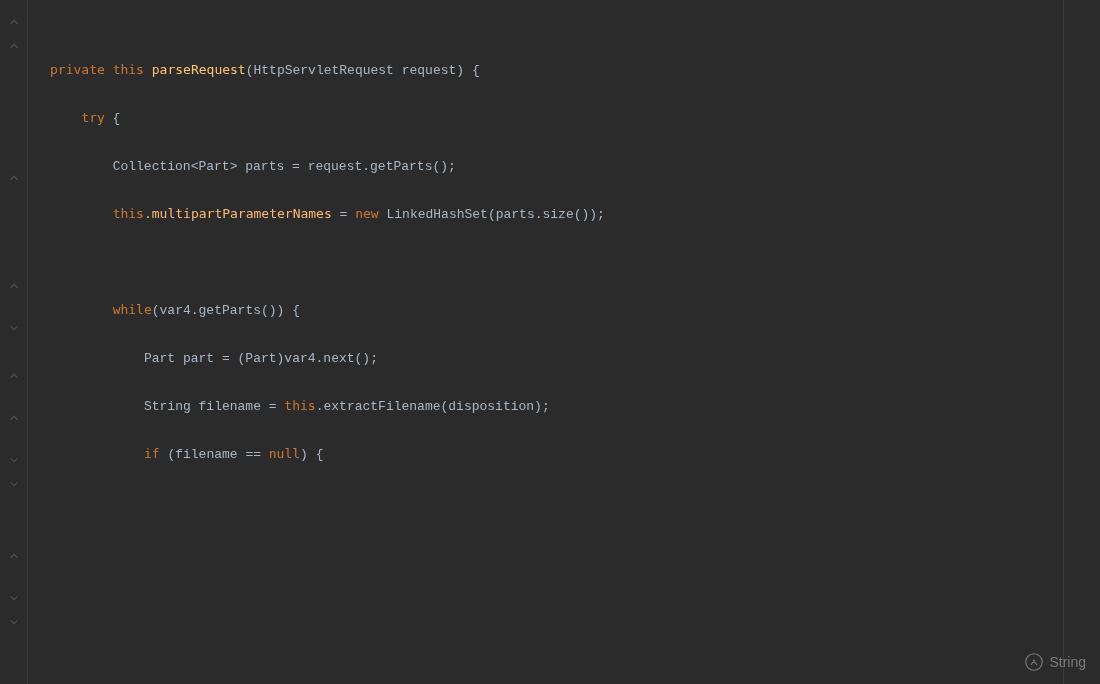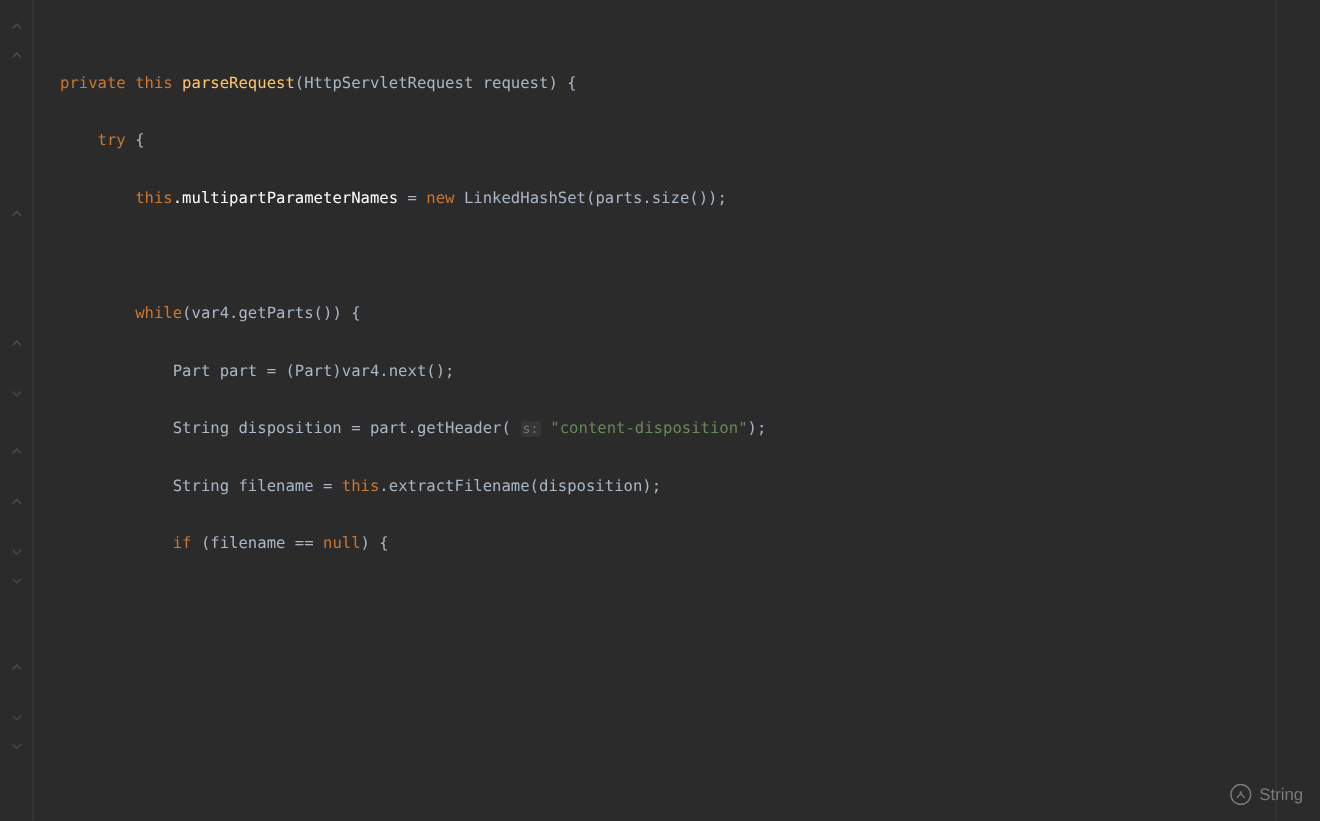--- a/index.html
+++ b/index.html
@@ -45,24 +45,24 @@
     position: absolute;
     top: 0;
     right: 36px;
     width: 1px;
     height: 100%;
     background: #3a3a3a;
   }
   .kw-mod { color: #cc7832; }
   .kw { color: #cc7832; }
   .mname { color: #ffc66d; }
-  .field { color: #ffffff; }
+  .field { color: #fdba74; }
   .str { color: #6a8759; }
   .paramhint { color: #787878; background: rgba(120,120,120,0.15); padding: 0 2px; border-radius: 2px; font-size: 11px; }
-  .plain { color: #a9b7c6; }
+  .plain { color: #a9b7c6; font-family: Liberation Mono, monospace; }
   .watermark {
     position: absolute;
     right: 14px;
     bottom: 10px;
     display: flex;
     align-items: center;
     gap: 6px;
     color: #888;
     font-family: Arial, sans-serif;
     font-size: 14px;
@@ -119,25 +119,25 @@
       </svg>
     <svg class="gutter-mark" viewBox="0 0 16 16">
         <path d="M4 6 L8 10 L12 6" stroke="#666" stroke-width="1.5" fill="none"></path>
       </svg>
   </div>
 
   <div class="code-area">
     <div class="vline"></div>
 <span class="ln"><span class="kw-mod">private</span> <span class="kw">this</span> <span class="mname">parseRequest</span><span class="plain">(HttpServletRequest request) {</span></span>
 <span class="ln">    <span class="kw">try</span><span class="plain"> {</span></span>
+<span class="ln">        <span class="plain">Collection&lt;Part&gt; parts = request.getParts();</span></span>
 <span class="ln">        <span class="kw">this</span><span class="field">.multipartParameterNames</span><span class="plain"> = </span><span class="kw">new</span><span class="plain"> LinkedHashSet(parts.size());</span></span>
 <span class="ln"></span>
 <span class="ln">        <span class="kw">while</span><span class="plain">(var4.getParts()) {</span></span>
 <span class="ln">            <span class="plain">Part part = (Part)var4.next();</span></span>
-<span class="ln">            <span class="plain">String disposition = part.getHeader( </span><span class="paramhint">s:</span> <span class="str">"content-disposition"</span><span class="plain">);</span></span>
 <span class="ln">            <span class="plain">String filename = </span><span class="kw">this</span><span class="plain">.extractFilename(disposition);</span></span>
 <span class="ln">            <span class="kw">if</span><span class="plain"> (filename == </span><span class="kw">null</span><span class="plain">) {</span></span>
 <span class="ln">            </span>
 
 
 
 
 
 
 

